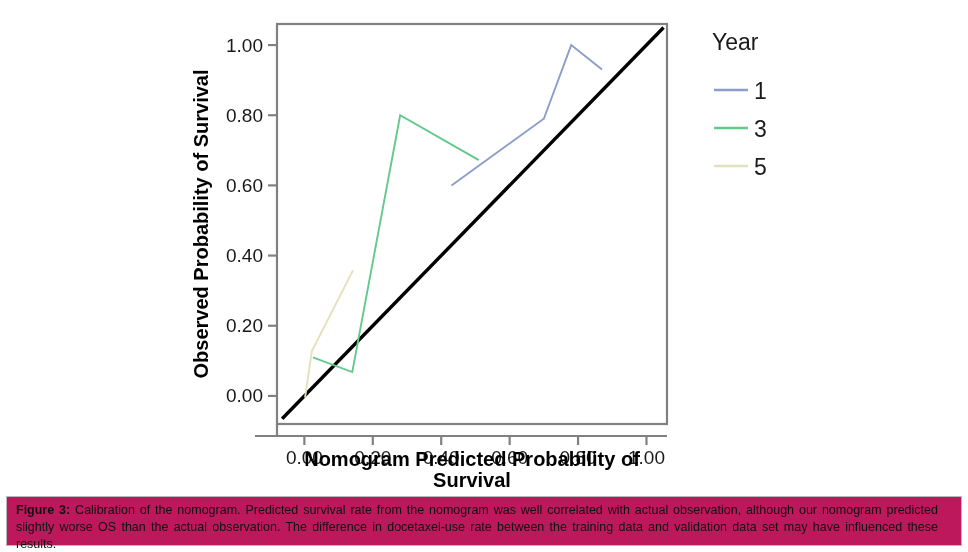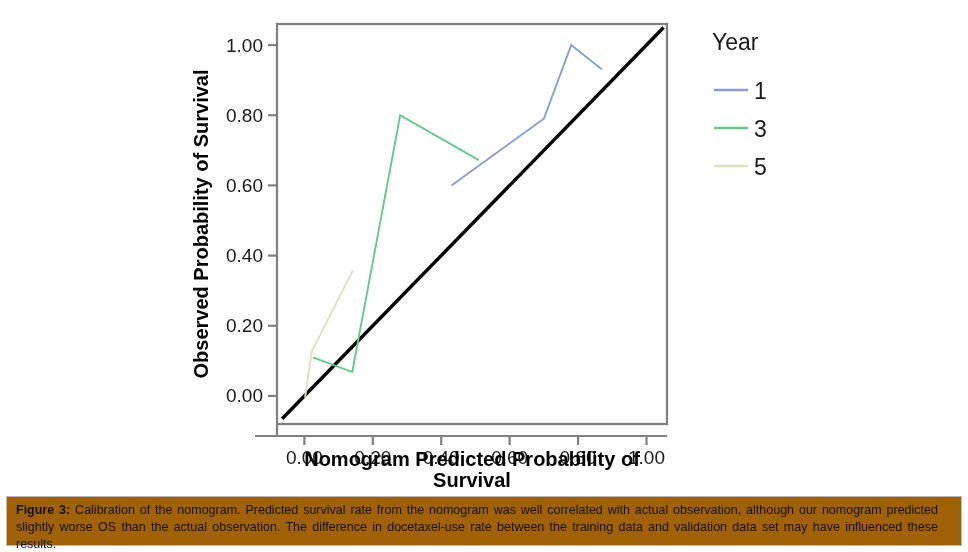--- a/index.html
+++ b/index.html
@@ -57,21 +57,21 @@
   }
 
   
   #caption-box {
     position: absolute;
     left: 6px;
     top: 496px;
     width: 956px;
     height: 50px;
     border: 1px solid #b9b9b9;
-    background: #a16207;
+    background: #be185d;
     padding: 5px 9px 4px 9px;
   }
   #caption-text {
     font-family: "Liberation Sans", sans-serif;
     font-size: 12.7px;
     line-height: 17px;
     color: #111111;
     text-align: justify;
     margin: 0;
     transform: scaleX(0.985);

